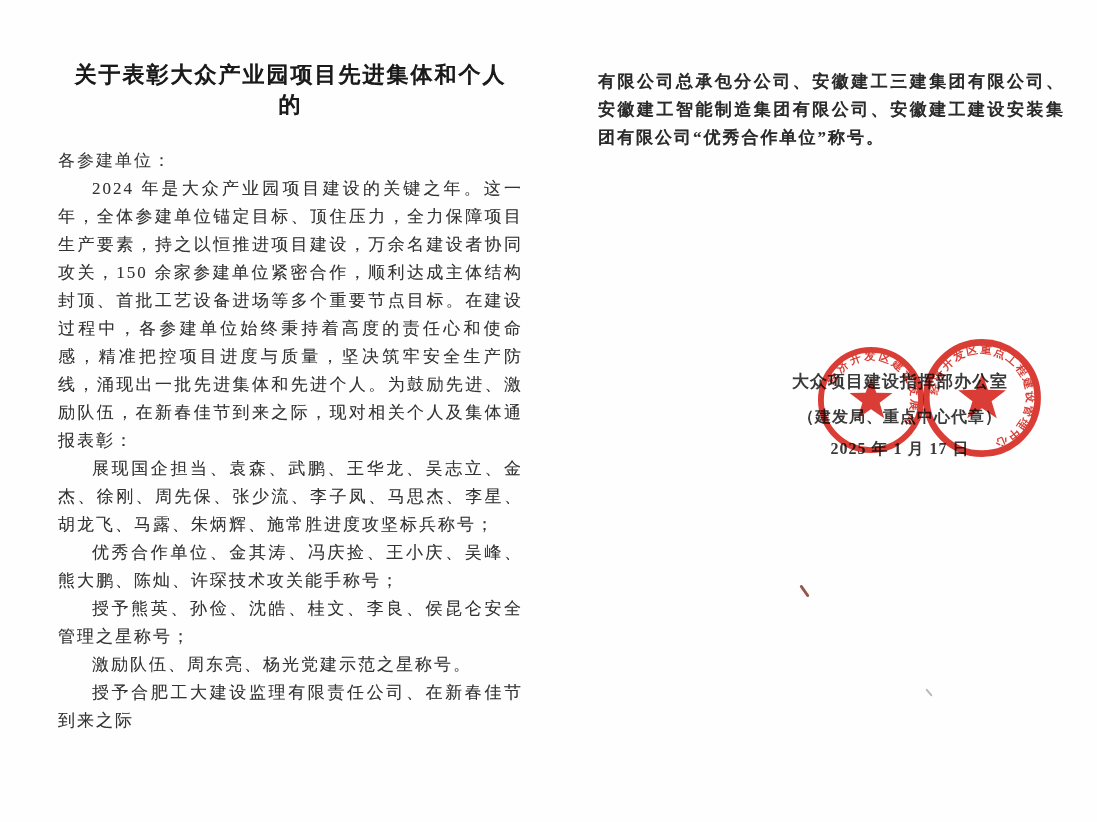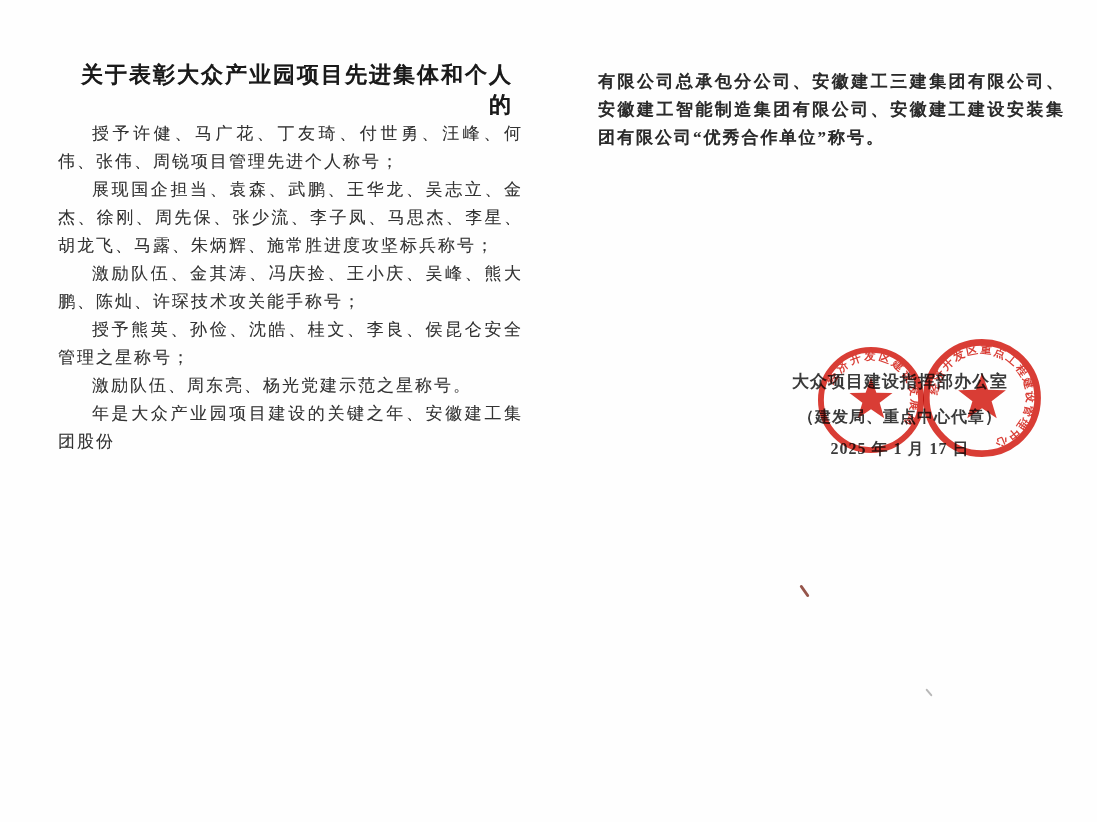--- a/index.html
+++ b/index.html
@@ -9,21 +9,21 @@
     background:#fefefe;
     overflow:hidden;
     font-family:"Liberation Serif","DejaVu Serif",serif;
   }
   .page{position:absolute;top:0;bottom:0;background:transparent;}
   
   .page1{left:58px;top:60px;width:465px;}
   .doc-title{
     margin:0;padding:0 10px;
     font-size:22px;line-height:30px;font-weight:bold;
-    color:#1a1a1a;text-align:right;letter-spacing:2px;
+    color:#1a1a1a;text-align:center;letter-spacing:2px;
     text-shadow:0 0 .6px rgba(0,0,0,.45);
   }
   .doc-title span{display:block;}
   .salutation{
     margin:27px 0 0 0;
     font-size:17px;line-height:28px;color:#333;letter-spacing:2px;
   }
   .body-par{
     margin:0;
     font-size:17px;line-height:28px;color:#333;
@@ -66,26 +66,27 @@
 </style>
 </head>
 <body>
 
 <div id="canvas">
 
   <div class="page page1">
     <h1 class="doc-title">
       <span>关于表彰大众产业园项目先进集体和个人的</span>
     </h1>
-    <p class="body-par">授予许健、马广花、丁友琦、付世勇、汪峰、何伟、张伟、周锐项目管理先进个人称号；</p>
+    <p class="salutation">各参建单位：</p>
+    <p class="body-par">2024 年是大众产业园项目建设的关键之年。这一年，全体参建单位锚定目标、顶住压力，全力保障项目生产要素，持之以恒推进项目建设，万余名建设者协同攻关，150 余家参建单位紧密合作，顺利达成主体结构封顶、首批工艺设备进场等多个重要节点目标。在建设过程中，各参建单位始终秉持着高度的责任心和使命感，精准把控项目进度与质量，坚决筑牢安全生产防线，涌现出一批先进集体和先进个人。为鼓励先进、激励队伍，在新春佳节到来之际，现对相关个人及集体通报表彰：</p>
     <p class="body-par">展现国企担当、袁森、武鹏、王华龙、吴志立、金杰、徐刚、周先保、张少流、李子凤、马思杰、李星、胡龙飞、马露、朱炳辉、施常胜进度攻坚标兵称号；</p>
-    <p class="body-par">激励队伍、金其涛、冯庆捡、王小庆、吴峰、熊大鹏、陈灿、许琛技术攻关能手称号；</p>
+    <p class="body-par">优秀合作单位、金其涛、冯庆捡、王小庆、吴峰、熊大鹏、陈灿、许琛技术攻关能手称号；</p>
     <p class="body-par">授予熊英、孙俭、沈皓、桂文、李良、侯昆仑安全管理之星称号；</p>
     <p class="body-par">激励队伍、周东亮、杨光党建示范之星称号。</p>
-    <p class="body-par">年是大众产业园项目建设的关键之年、安徽建工集团股份</p>
+    <p class="body-par">授予合肥工大建设监理有限责任公司、在新春佳节到来之际</p>
   </div>
 
   <div class="page page2">
     <p class="body-par continues">有限公司总承包分公司、安徽建工三建集团有限公司、安徽建工智能制造集团有限公司、安徽建工建设安装集团有限公司“优秀合作单位”称号。</p>
   </div>
 
   <div class="signature">
     <div class="sig-org">大众项目建设指挥部办公室</div>
     <div class="sig-note">（建发局、重点中心代章）</div>
     <div class="sig-date">2025 年 1 月 17 日</div>

